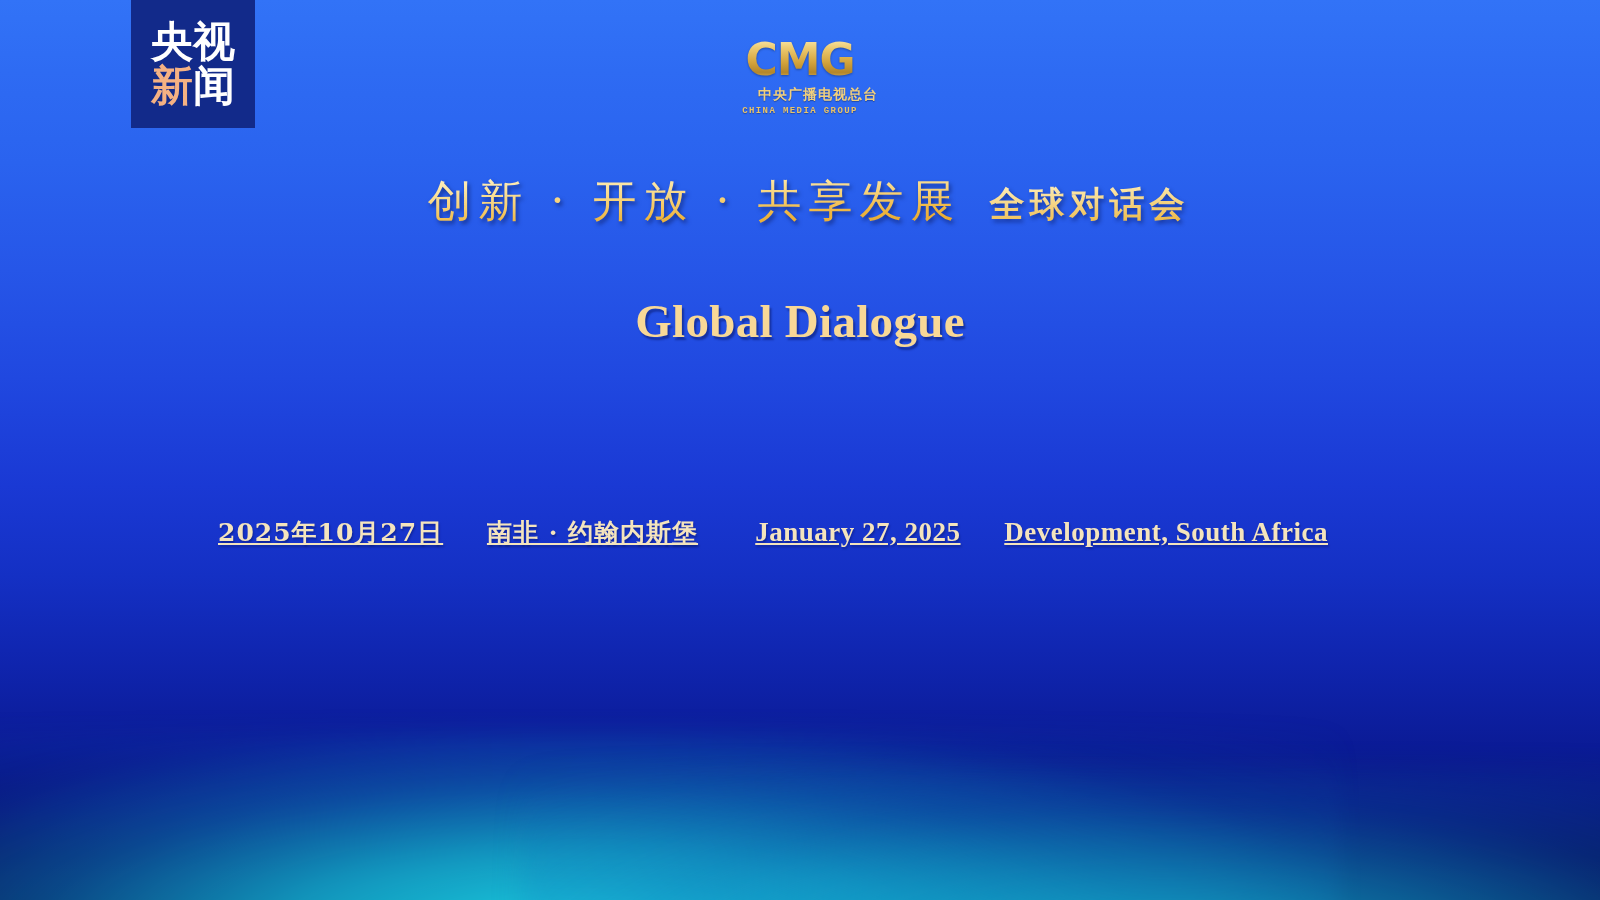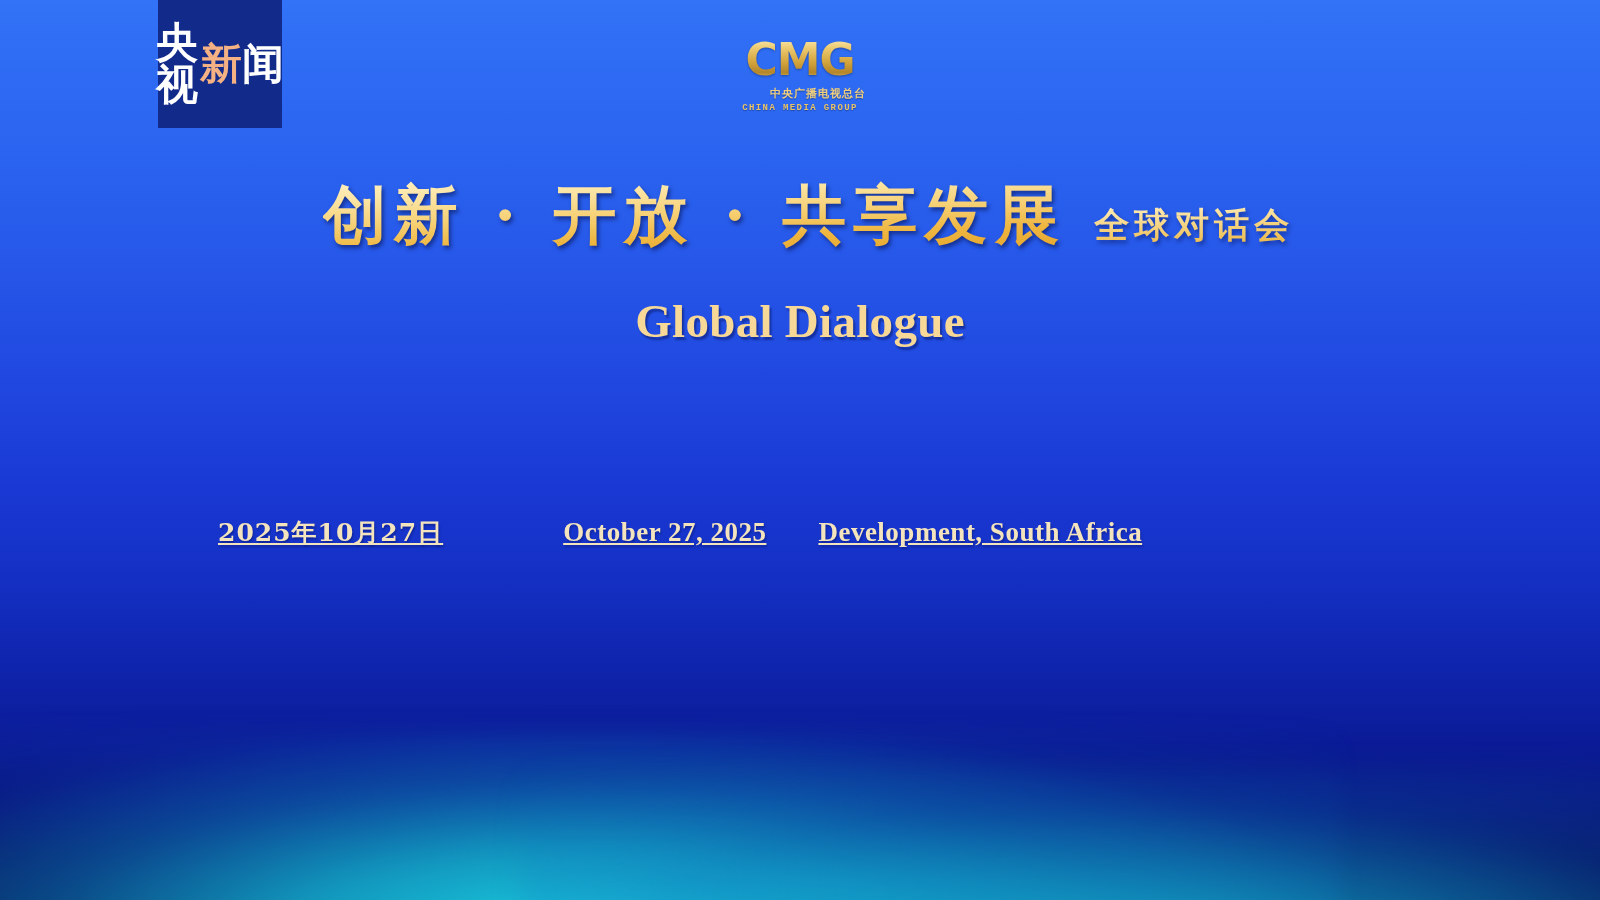--- a/index.html
+++ b/index.html
@@ -55,24 +55,24 @@
        rgba(18,165,210,0.55) 34%,
        rgba(12,100,185,0.28) 60%,
        rgba(6,30,120,0) 100%);
     filter:blur(14px);
     pointer-events:none;
   }
 
   
   #cctv-logo {
     position:absolute;
-    left:158px; top:0;
+    left:131px; top:0;
     width:124px; height:128px;
     background:#122a8a;
-    display:flex; flex-direction:row;
+    display:flex; flex-direction:column;
     align-items:center; justify-content:center;
     gap:2px;
     font-family:"DejaVu Sans","Liberation Sans",sans-serif;
   }
   #cctv-logo .row {
     display:flex; line-height:1;
     font-size:42px; font-weight:700;
     letter-spacing:0px;
   }
   #cctv-logo .w { color:#ffffff; }
@@ -89,21 +89,21 @@
     font-size:44px; font-weight:800;
     letter-spacing:-1px; line-height:1;
     background:linear-gradient(180deg,#fbeab0 0%,#edcb72 22%,#d4a43c 55%,#b4862a 78%,#e6c265 100%);
     -webkit-background-clip:text; background-clip:text;
     color:transparent; -webkit-text-fill-color:transparent;
     filter:drop-shadow(0 1px 1px rgba(0,0,0,0.30));
     text-align:right;
   }
   #cmg-cn {
     margin-top:4px;
-    font-size:11px; font-weight:700;
+    font-size:14px; font-weight:700;
     letter-spacing:1px;
     color:#f0cf7e;
     text-shadow:0 1px 1px rgba(0,0,0,.3);
     margin-left:36px;
   }
   #cmg-en {
     margin-top:2px;
     font-size:9px; font-weight:700;
     letter-spacing:1.4px;
     color:#e8c36a;
@@ -113,21 +113,21 @@
 
   
   #title-cn {
     position:absolute;
     left:0; right:0; top:172px;
     text-align:center;
     white-space:nowrap;
     font-family:"DejaVu Serif","Liberation Serif",serif;
   }
   #title-cn .main {
-    font-size:64px; font-weight:700;
+    font-size:44px; font-weight:400;
     letter-spacing:7px;
     background:linear-gradient(178deg,#fff3c9 0%,#fbe3a0 26%,#f6cf72 50%,#eeb53f 74%,#e5a52c 100%);
     -webkit-background-clip:text; background-clip:text;
     color:transparent; -webkit-text-fill-color:transparent;
     filter:drop-shadow(2px 3px 2px rgba(3,12,70,0.55));
     margin-left:17px;
   }
   #title-cn .sub {
     font-size:35px; font-weight:600;
     letter-spacing:5px;
@@ -207,19 +207,20 @@
     <span class="main">创新 · 开放 · 共享发展</span><span class="sub">全球对话会</span>
   </div>
 
   <div id="title-en">
     <span class="l2">Global Dialogue</span>
   </div>
 
   <div id="meta-line">
     <span class="cn">2025年10月27日</span>
     <span class="gap-a"></span>
+    <span class="cn">南非 · 约翰内斯堡</span>
     <span class="gap-b"></span>
-    <span>October 27, 2025</span>
+    <span>January 27, 2025</span>
     <span class="gap-c"></span>
     <span>Development,  South Africa</span>
   </div>
 
 </div>
 
 </body></html>

